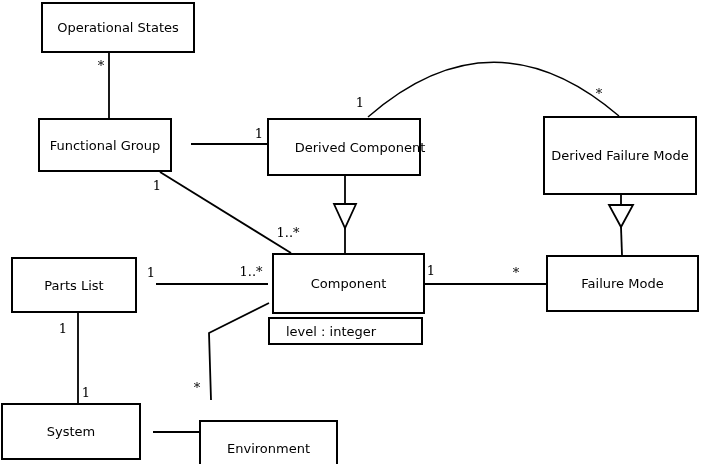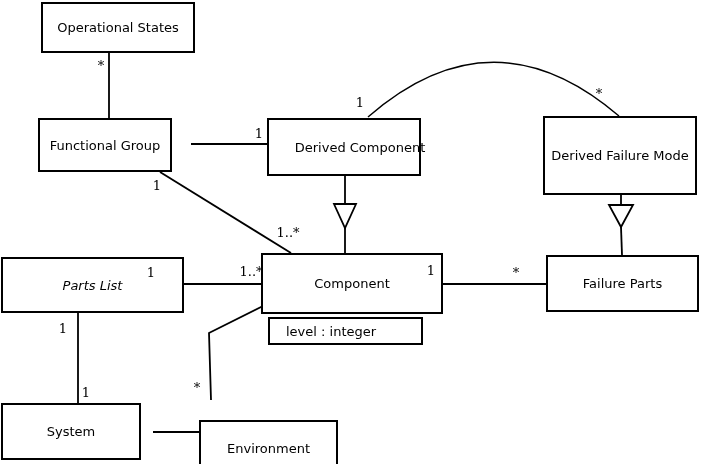--- a/index.html
+++ b/index.html
@@ -84,33 +84,33 @@
   </div>
 
   <div class="uml-box" style="left:267px; top:118px; width:154px; height:58px;padding-left:32px;">
     <span>Derived Component</span>
   </div>
 
   <div class="uml-box" style="left:543px; top:116px; width:154px; height:79px;">
     <span>Derived Failure Mode</span>
   </div>
 
-  <div class="uml-box" style="left:1px;   top:257px; width:183px; height:56px;font-style:italic;">
+  <div class="uml-box" style="left:11px;   top:257px; width:126px; height:56px;">
     <span>Parts List</span>
   </div>
 
-  <div class="uml-box" style="left:261px; top:253px; width:182px; height:61px;">
+  <div class="uml-box" style="left:272px; top:253px; width:153px; height:61px;">
     <span>Component</span>
   </div>
   <div class="uml-box attrs" style="left:268px; top:317px; width:155px; height:28px;">
     <span>level : integer</span>
   </div>
 
   <div class="uml-box" style="left:546px; top:255px; width:153px; height:57px;">
-    <span>Failure Parts</span>
+    <span>Failure Mode</span>
   </div>
 
   <div class="uml-box" style="left:1px;   top:403px; width:140px; height:57px;">
     <span>System</span>
   </div>
 
   <div class="uml-box" style="left:199px; top:420px; width:139px; height:56px;">
     <span>Environment</span>
   </div>
 

